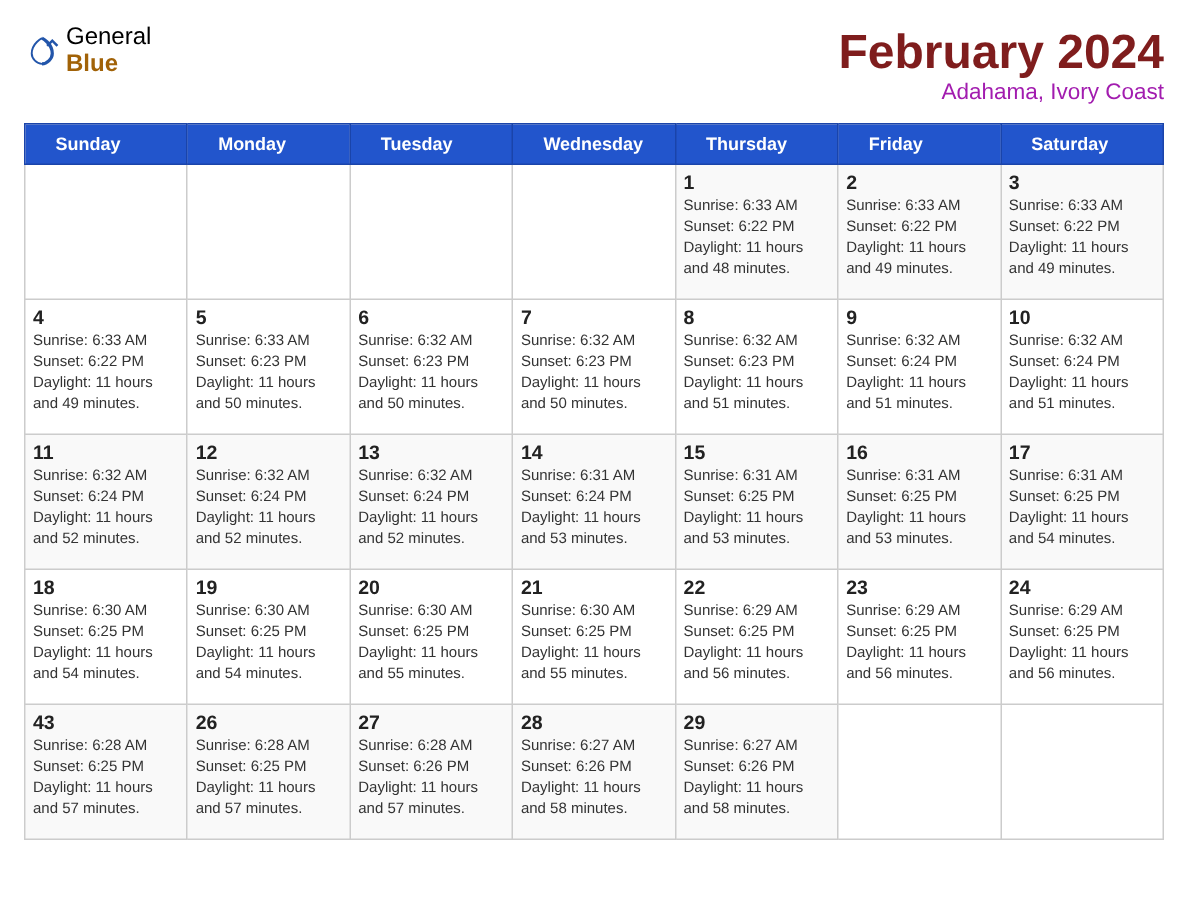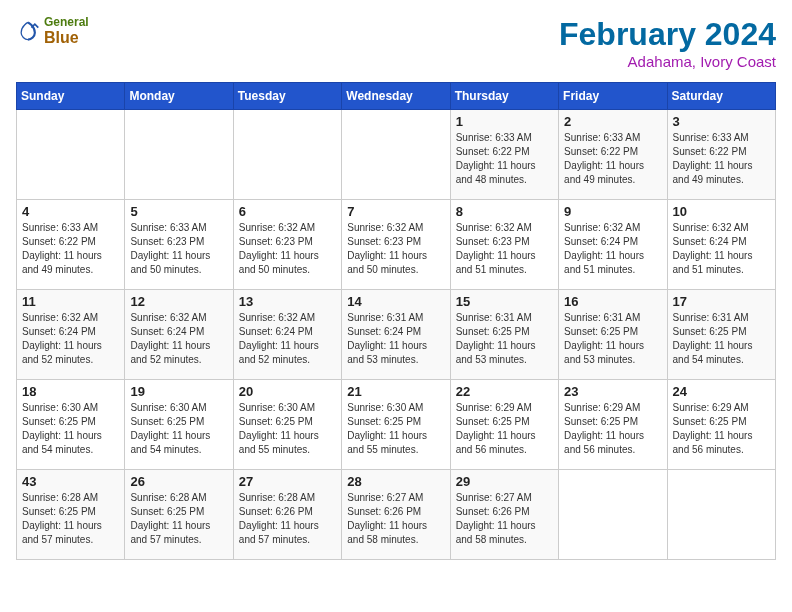--- a/index.html
+++ b/index.html
@@ -29,37 +29,37 @@
     .logo-icon {
       width: 24px;
       height: 24px;
     }
     .title-block {
       text-align: right;
     }
     .month-year {
       font-size: 32px;
       font-weight: bold;
-      color: #0369a1;
+      color: #7f1d1d;
     }
     .location {
       font-size: 15px;
       color: #a21caf;
     }
     table {
       width: 100%;
       border-collapse: collapse;
       table-layout: fixed;
     }
     thead tr th {
       background-color: #2255cc;
       color: #fff;
       font-size: 12px;
       font-weight: bold;
-      padding: 6px 4px;
+      padding: 6px 20px;
       text-align: left;
       border: 1px solid #1a44aa;
     }
     tbody tr td {
       border: 1px solid #ccc;
       vertical-align: top;
       padding: 4px 5px;
       min-height: 80px;
       height: 90px;
       font-size: 10.5px;
@@ -89,21 +89,21 @@
 <body>
 
 <div class="header">
   <div class="logo">
     <svg class="logo-icon" viewBox="0 0 28 28" xmlns="http://www.w3.org/2000/svg">
       <path d="M14 4 C14 4 22 8 22 16 C22 20 18 24 14 24" fill="none" stroke="#2255aa" stroke-width="2.5"></path>
       <path d="M14 4 C14 4 6 8 6 16 C6 20 10 24 14 24" fill="none" stroke="#2255aa" stroke-width="1.5"></path>
       <polyline points="18,10 22,6 26,10" fill="none" stroke="#2255aa" stroke-width="2"></polyline>
     </svg>
     <div class="logo-text">
-      <div style="color:#4d7c0f;font-size:12px;font-weight:bold;line-height:1.1;">General</div>
+      <div style="color:#000000;font-size:16px;font-weight:normal;line-height:1.1;">General</div>
       <div style="color:#a16207;font-size:16px;font-weight:bold;line-height:1.1;">Blue</div>
     </div>
   </div>
   <div class="title-block">
     <div class="month-year">February 2024</div>
     <div class="location">Adahama, Ivory Coast</div>
   </div>
 </div>
 
 <table>

